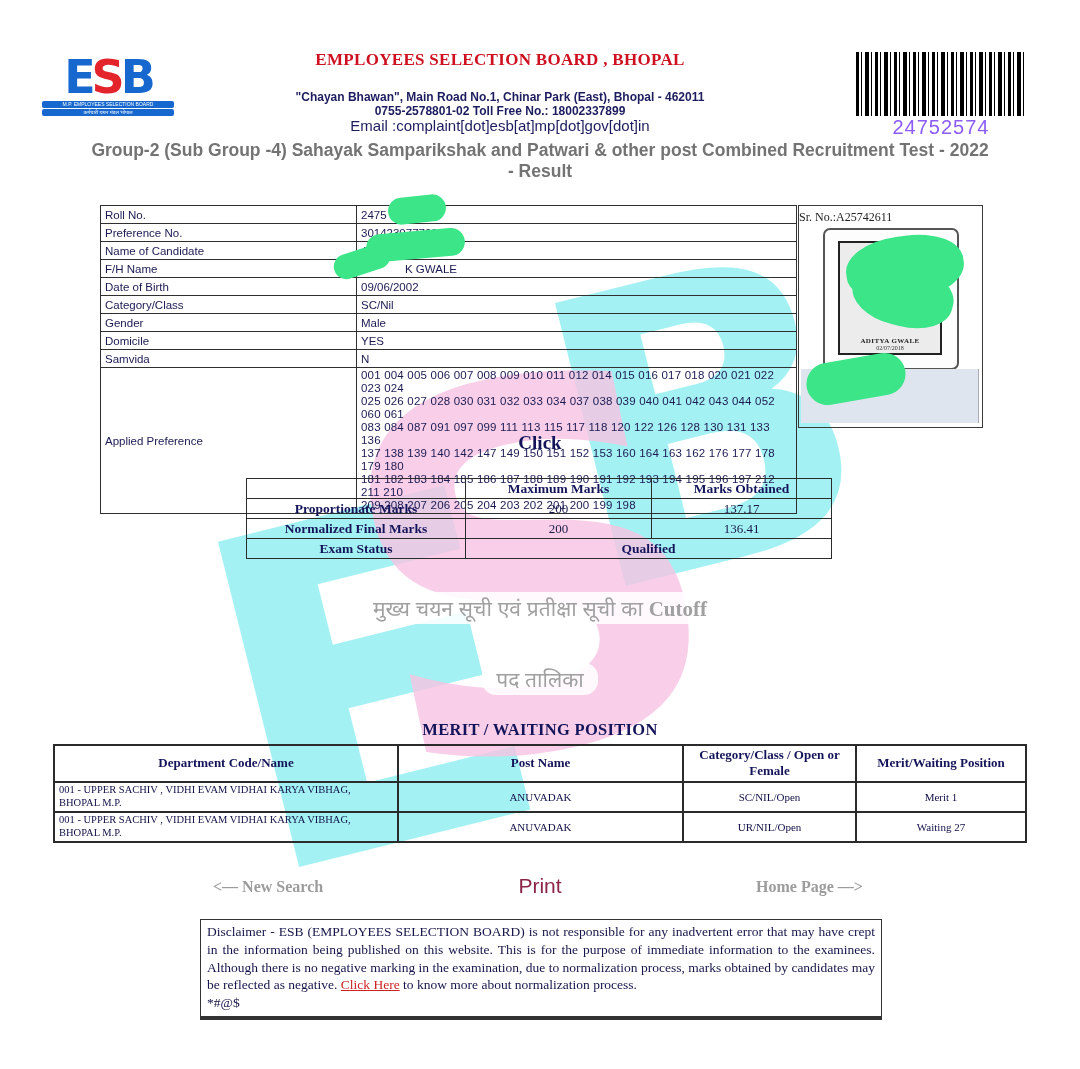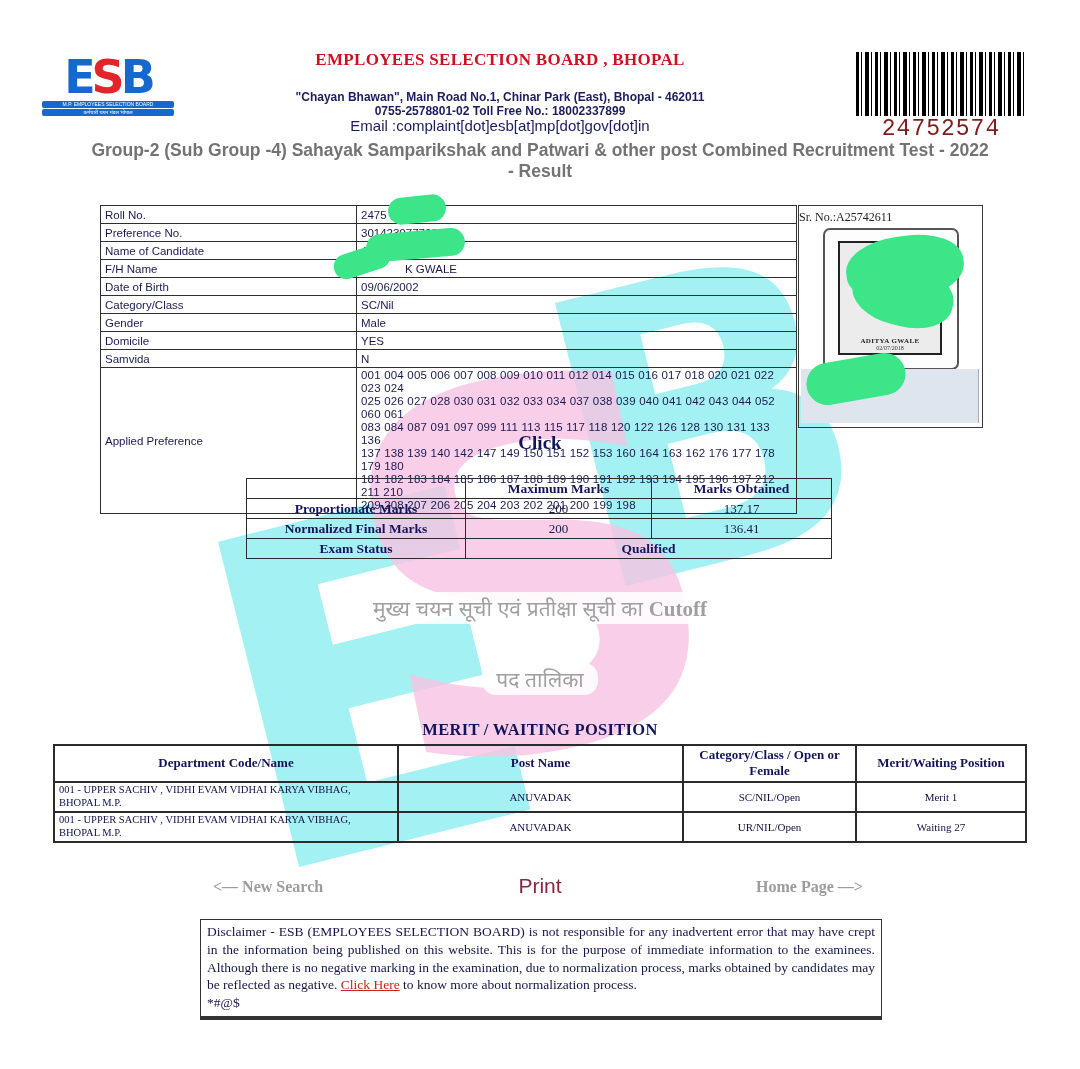--- a/index.html
+++ b/index.html
@@ -22,21 +22,21 @@
   .logo-bar{background:#1668cf;color:#fff;font-size:5px;line-height:7px;height:7px;margin-top:1px;border-radius:2px;overflow:hidden;white-space:nowrap;}
   .org-name{position:absolute;left:170px;top:50px;width:660px;text-align:center;
     font-family:"Liberation Serif",serif;font-weight:bold;font-size:17px;color:#cf1020;letter-spacing:.3px;}
   .addr{position:absolute;left:170px;width:660px;text-align:center;color:#1c1c5e;}
   .addr1{top:90px;font-size:12px;font-weight:bold;}
   .addr2{top:104px;font-size:12px;font-weight:bold;}
   .email{top:117px;font-size:15px;font-weight:normal;}
   .barcode-wrap{position:absolute;left:856px;top:52px;width:170px;text-align:center;}
   .barcode{height:64px;width:170px;background:
     repeating-linear-gradient(90deg,#000 0 3px,#fff 3px 5px,#000 5px 6px,#fff 6px 9px,#000 9px 13px,#fff 13px 15px,#000 15px 16px,#fff 16px 19px);}
-  .barcode-num{font-family:Liberation Mono, monospace;font-size:23px;color:#7f1d1d;letter-spacing:1px;margin-top:0;}
+  .barcode-num{font-family:Liberation Sans, sans-serif;font-size:20px;color:#8b5cf6;letter-spacing:1px;margin-top:0;}
   .page-title{position:absolute;left:40px;top:140px;width:1000px;text-align:center;
     font-size:17.5px;font-weight:bold;color:#737373;line-height:1.22;}
   
   .cand-table{position:absolute;left:100px;top:205px;width:696px;border-collapse:collapse;table-layout:fixed;
     font-size:11.5px;color:#1a1a52;}
   .cand-table td{border:1.5px solid #2f2f2f;padding:1px 4px;height:15px;vertical-align:middle;background:transparent;margin-top:32px;}
   .cand-table col.c1{width:256px;}
   .cand-table col.c2{width:440px;}
   .pref-cell{line-height:13px;letter-spacing:.2px;}
   .fh-indent{padding-left:44px;display:inline-block;}

